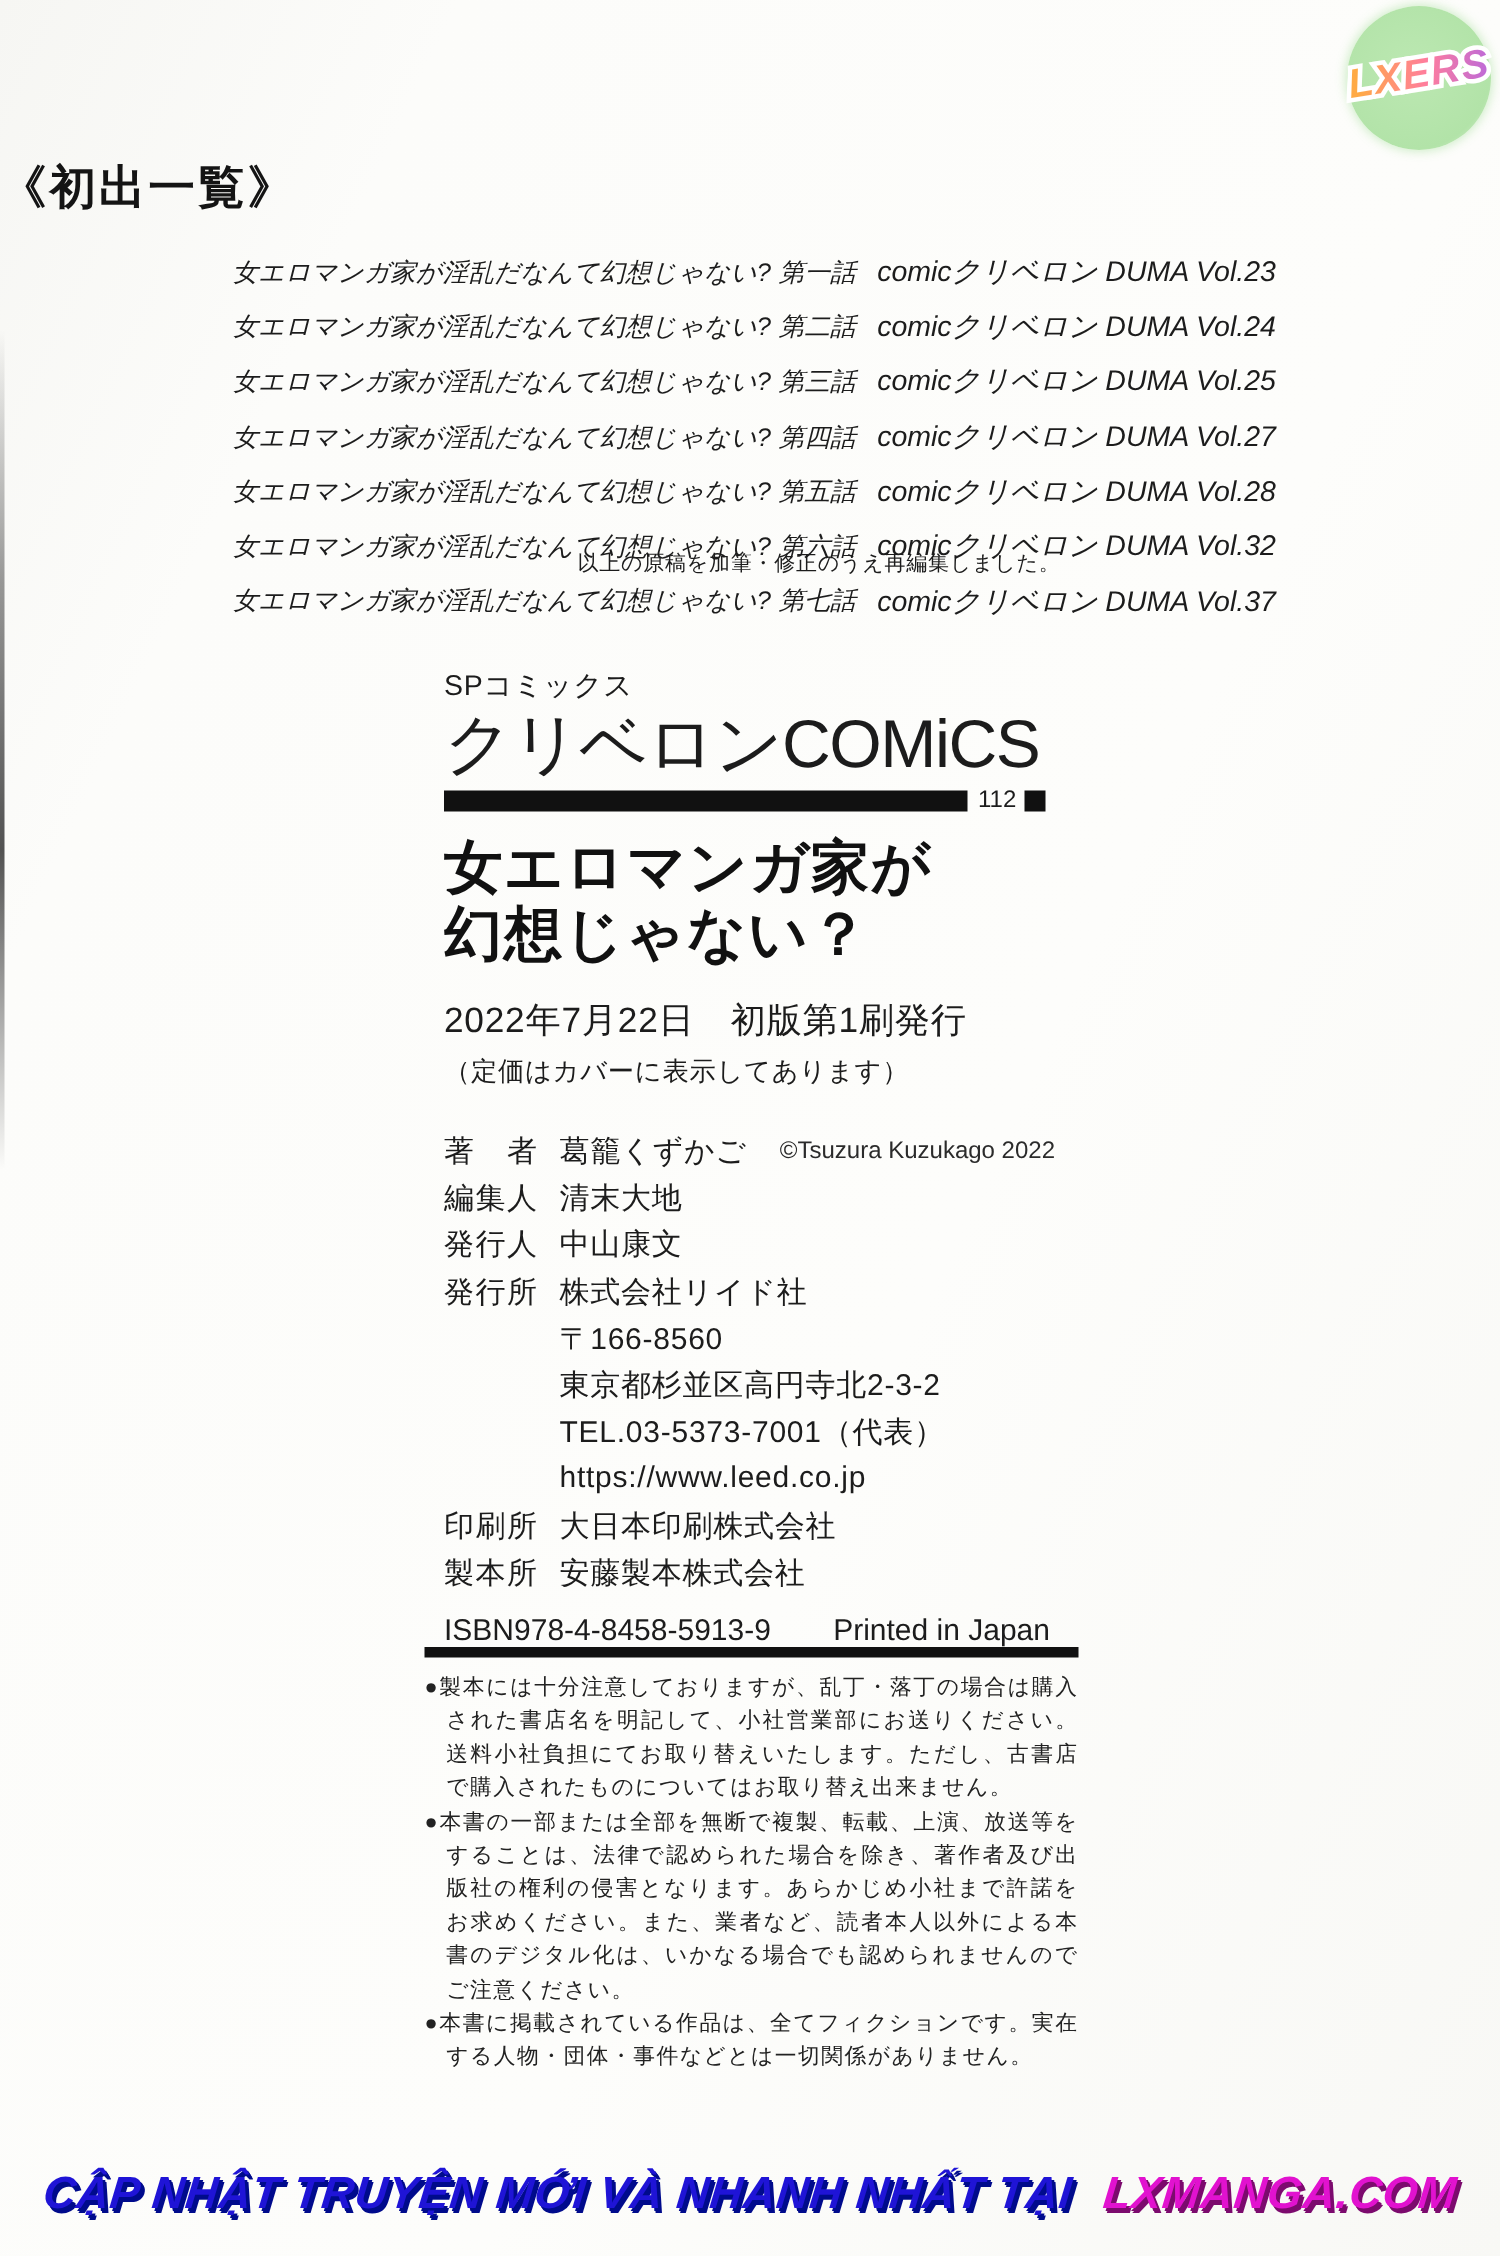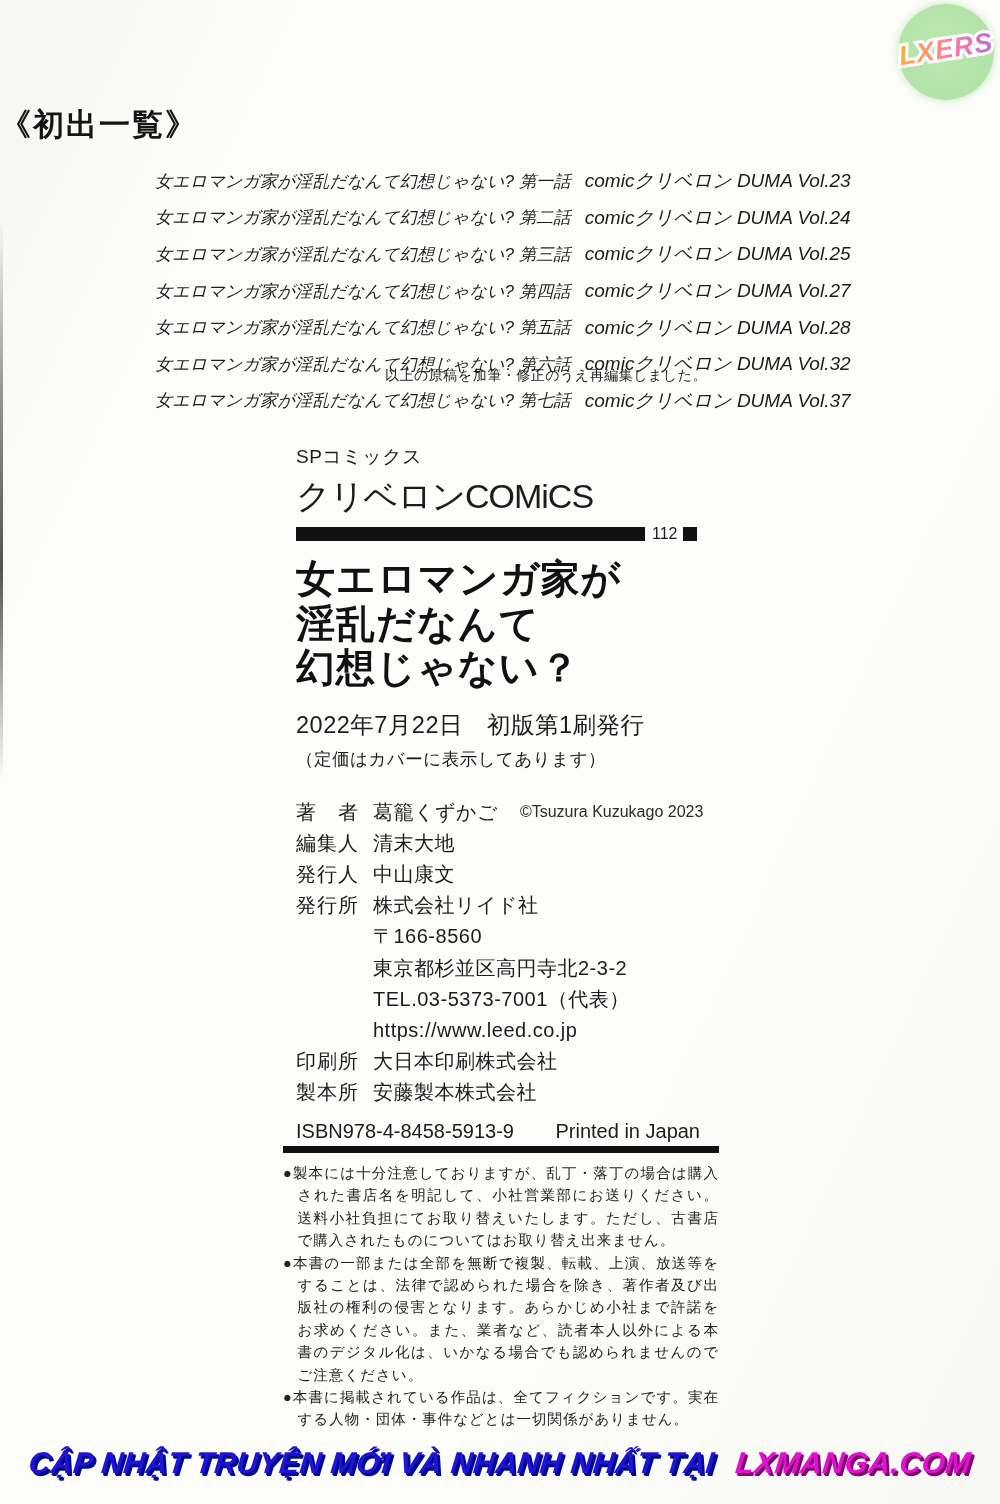--- a/index.html
+++ b/index.html
@@ -27,37 +27,37 @@
   
   .publist{position:absolute;left:155px;top:163px;width:692px;}
   .pubrow{display:flex;align-items:center;height:36.6px;font-style:italic;}
   .pub-title{font-size:17px;letter-spacing:.2px;white-space:nowrap;}
   .leader{flex:1;height:2px;background:#2a2a2a;margin:0 5px 0 9px;}
   .pub-src{font-size:19px;white-space:nowrap;}
   .publist-note{position:absolute;top:367px;left:0;width:100%;text-align:center;font-size:14px;letter-spacing:.5px;margin-left:46px;}
   
   .col{position:absolute;left:296px;top:444px;width:420px;}
   .series-small{font-size:19px;letter-spacing:.5px;}
-  .series-large{font-size:34px;font-weight:500;letter-spacing:-1px;line-height:50px;margin-top:1px;white-space:nowrap;}
+  .series-large{font-size:45px;font-weight:500;letter-spacing:-1px;line-height:50px;margin-top:1px;white-space:nowrap;}
   .series-bar-row{display:flex;align-items:center;margin-top:5px;height:15px;}
   .series-bar{width:349px;height:14px;background:#111;}
   .series-num{font-size:16px;margin:0 5px 0 7px;}
   .series-sq{width:14px;height:14px;background:#111;}
   .book-title{margin-top:16px;font-size:39px;font-weight:900;line-height:44.5px;letter-spacing:1px;color:#111;}
   .edition{margin-top:18px;font-size:23.5px;letter-spacing:.5px;}
   .price-note{margin-top:6px;font-size:17.5px;letter-spacing:.5px;}
   
   .credits{margin-top:26px;font-size:20px;}
   .crow{display:flex;height:31.2px;align-items:center;}
   .clabel{width:77px;flex:none;letter-spacing:1px;}
   .cvalue{letter-spacing:.5px;white-space:nowrap;}
   .ccopy{font-size:16px;margin-left:22px;color:#2b2b2b;letter-spacing:0;}
   .isbn-row{display:flex;justify-content:space-between;width:404px;margin-top:12px;font-size:20px;}
   
-  .legal{position:absolute;left:283px;top:1146px;width:436px;}
+  .legal{position:absolute;left:283px;top:1098px;width:436px;}
   .legal-bar{width:100%;height:7px;background:#111;margin-bottom:9px;}
   .legal p{margin:0;padding-left:1em;text-indent:-1em;font-size:14.5px;line-height:22.4px;
     letter-spacing:1px;text-align:justify;color:#222;}
   
   .footer{position:absolute;top:1446px;left:0;width:100%;text-align:center;
     font-weight:bold;font-style:italic;font-size:30px;letter-spacing:.5px;
     transform:skewX(-6deg);white-space:nowrap;}
   .footer .msg{color:#1f14d6;text-shadow:2px 2px 0 #000b8c,3px 3px 0 #000b8c;}
   .footer .site{color:#e112cf;text-shadow:2px 2px 0 #7c0b6e,3px 3px 0 #7c0b6e;margin-left:12px;}
 </style>
@@ -123,32 +123,31 @@
     <div class="series-small">SPコミックス</div>
     <div class="series-large">クリベロンCOMiCS</div>
     <div class="series-bar-row">
       <div class="series-bar"></div>
       <span class="series-num">112</span>
       <div class="series-sq"></div>
     </div>
 
     <div class="book-title">
       <div>女エロマンガ家が</div>
-      <div>淫乱だなんて</div>
       <div>幻想じゃない？</div>
     </div>
 
     <div class="edition">2022年7月22日　初版第1刷発行</div>
     <div class="price-note">（定価はカバーに表示してあります）</div>
 
     <div class="credits">
       <div class="crow">
         <span class="clabel">著　者</span>
         <span class="cvalue">葛籠くずかご</span>
-        <span class="ccopy">©Tsuzura Kuzukago 2023</span>
+        <span class="ccopy">©Tsuzura Kuzukago 2022</span>
       </div>
       <div class="crow">
         <span class="clabel">編集人</span>
         <span class="cvalue">清末大地</span>
       </div>
       <div class="crow">
         <span class="clabel">発行人</span>
         <span class="cvalue">中山康文</span>
       </div>
       <div class="crow">

